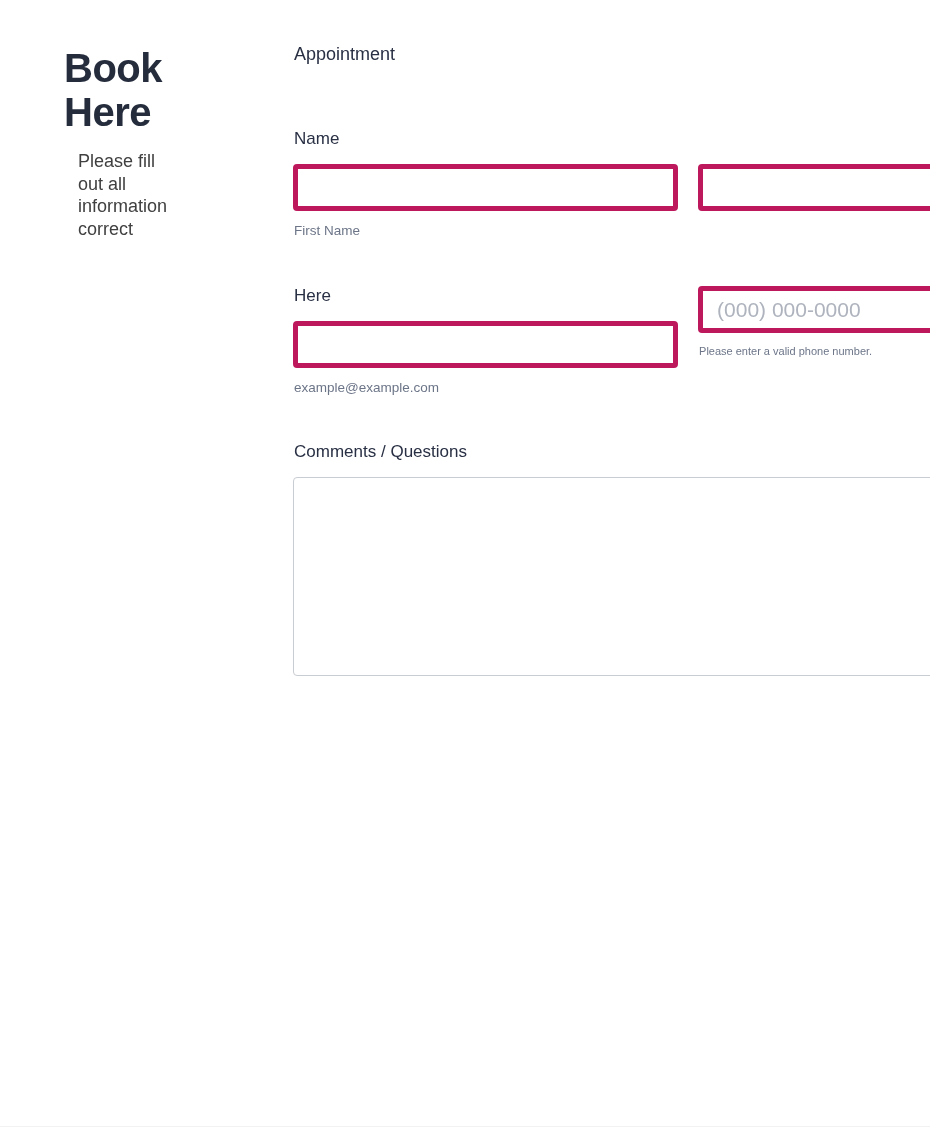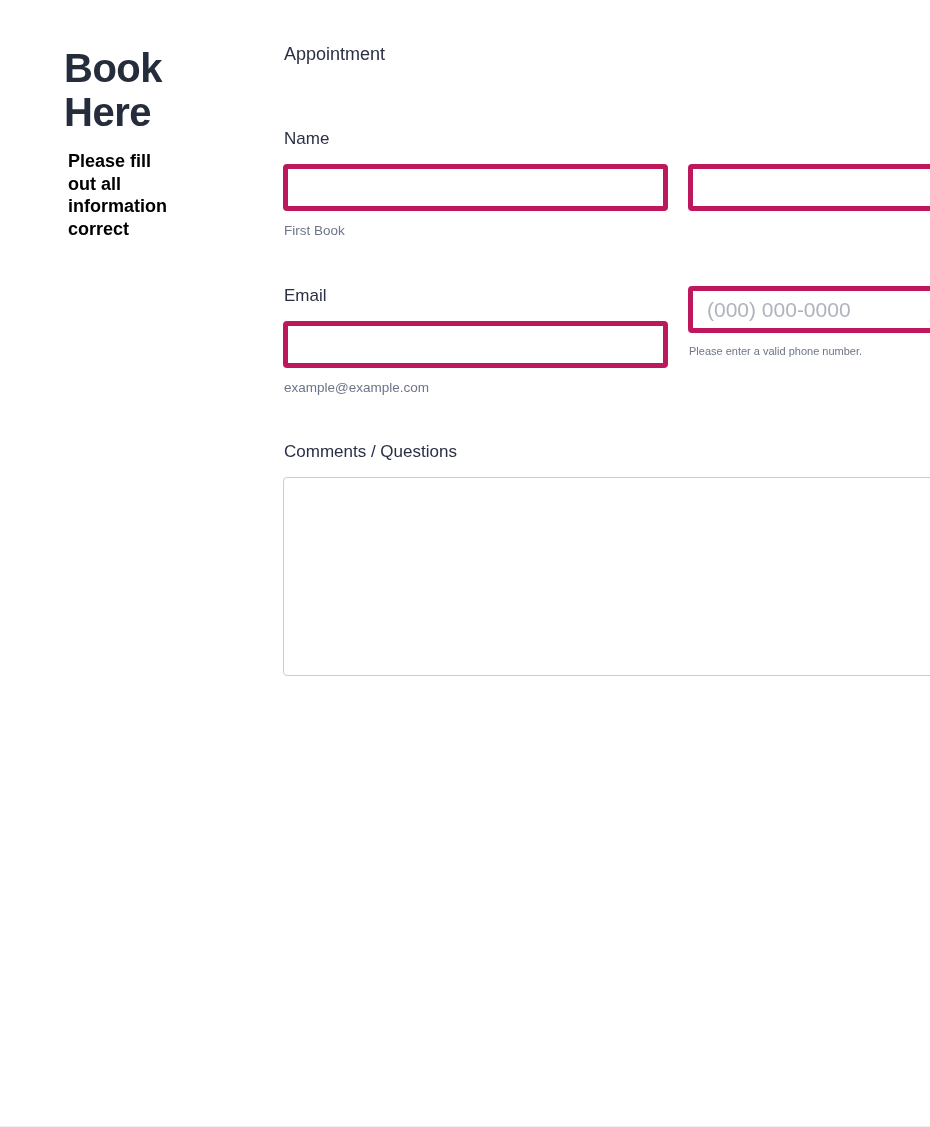--- a/index.html
+++ b/index.html
@@ -34,23 +34,23 @@
     font-size: 40px;
     line-height: 1.1;
     font-weight: bold;
     letter-spacing: -0.5px;
     color: #252d3d;
     margin: 0 0 16px 0;
   }
   .form-subtitle {
     font-size: 18px;
     line-height: 1.25;
-    color: #000000;
-    margin: 4px;
-    font-weight: bold;
+    color: #404040;
+    margin: 14px;
+    font-weight: normal;
   }
 
   
   .form-body {
     flex: 1 1 auto;
     padding: 44px 64px 0 48px;
   }
 
   .section-heading {
     font-size: 18px;
@@ -173,31 +173,31 @@
   </div>
 
   <div class="form-body">
 
     <div class="section-heading">Appointment</div>
 
     <div class="field-row row-gap-names">
       <div class="field-col">
         <label class="field-label">Name</label>
         <input class="text-input" type="text" placeholder="" style="">
-        <span class="field-hint">First Book</span>
+        <span class="field-hint">First Name</span>
       </div>
       <div class="field-col">
         <label class="field-label spacer-hidden">Name</label>
         <input class="text-input" type="text" placeholder="" style="">
       </div>
     </div>
 
     <div class="field-row row-gap-contact">
       <div class="field-col">
-        <label class="field-label">Email</label>
+        <label class="field-label">Here</label>
         <input class="text-input" type="email" placeholder="" style="">
         <span class="field-hint">example@example.com</span>
       </div>
       <div class="field-col">
         <input class="text-input" type="tel" placeholder="(000) 000-0000" style="">
         <span class="field-hint wide">Please enter a valid phone number.</span>
       </div>
     </div>
 
     <div class="field-row">

